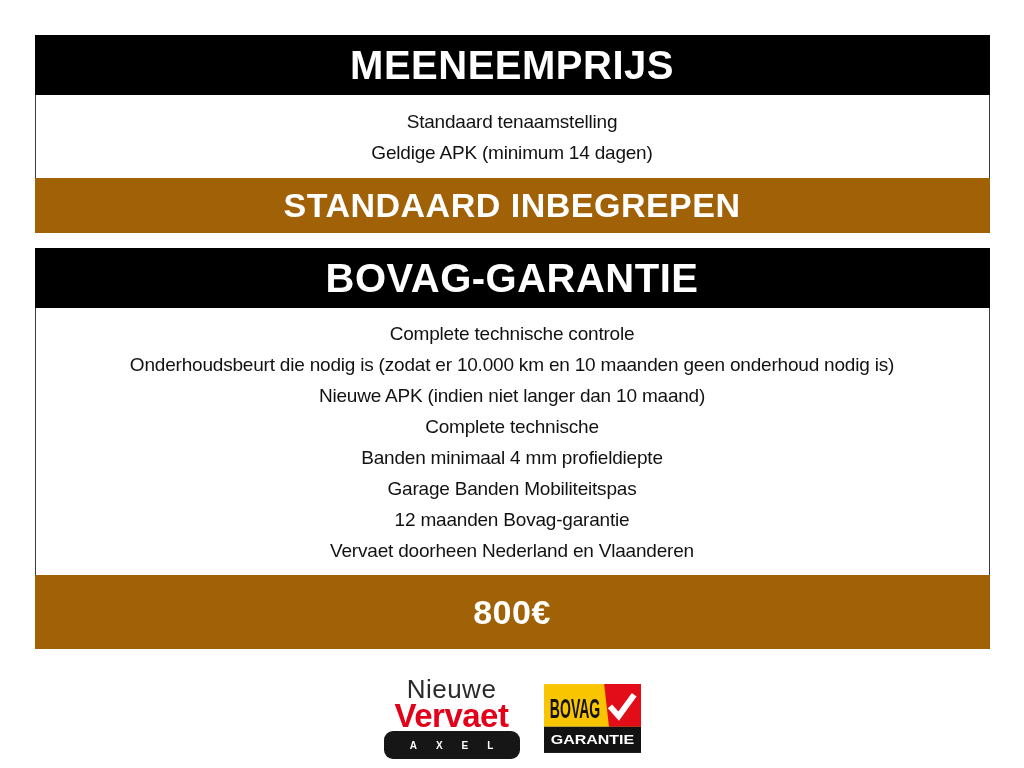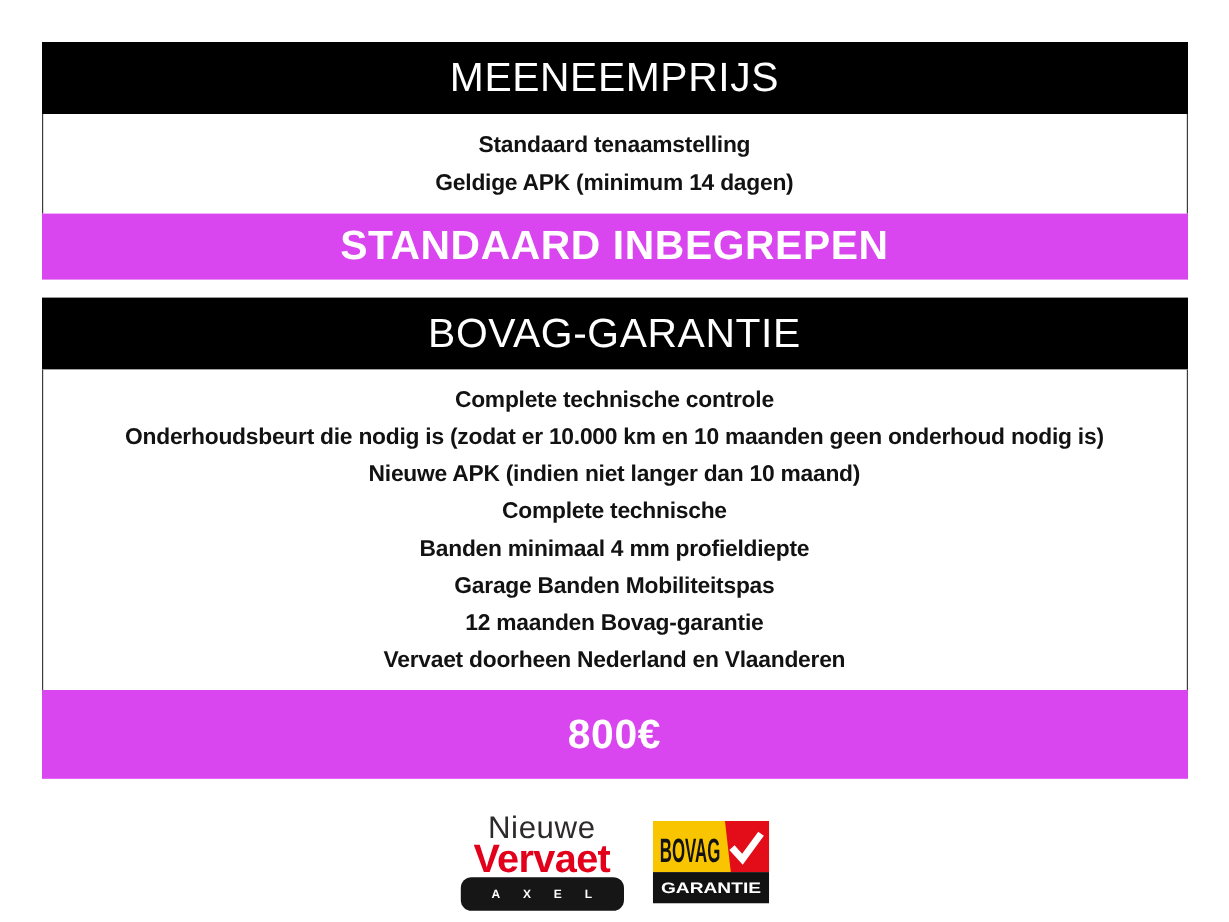--- a/index.html
+++ b/index.html
@@ -13,39 +13,39 @@
 
   .panel { width: 955px; margin: 0 auto; }
   .panel-1 { margin-top: 35px; }
   .panel-2 { margin-top: 15px; }
 
   .bar-black {
     background: #000000; height: 60px;
     display: flex; align-items: center; justify-content: center;
   }
   .bar-black span {
-    color: #ffffff; font-weight: normal; font-size: 34px; letter-spacing: 0.5px;
+    color: #ffffff; font-weight: bold; font-size: 40px; letter-spacing: 0.5px;
     white-space: nowrap;
   }
 
   .body-white {
     background: #ffffff;
     border-left: 1px solid #3c3c3c; border-right: 1px solid #3c3c3c;
     display: flex; flex-direction: column; align-items: center; justify-content: center;
   }
   .body-1 { height: 83px; }
   .body-2 { height: 267px; }
   .body-line {
-    font-weight: bold; font-size: 19px; color: #121212;
+    font-weight: normal; font-size: 19px; color: #121212;
     line-height: 31px; white-space: nowrap; letter-spacing: -0.2px;
     text-align: center;
   }
 
   .bar-red {
-    background: #d946ef; height: 55px;
+    background: #a16207; height: 55px;
     display: flex; align-items: center; justify-content: center;
   }
   .bar-red.tall { height: 74px; }
   .bar-red span {
     color: #ffffff; font-weight: bold; font-size: 34px; letter-spacing: 0.5px;
     white-space: nowrap;
   }
 
   .logos-row {
     margin-top: 28px;

